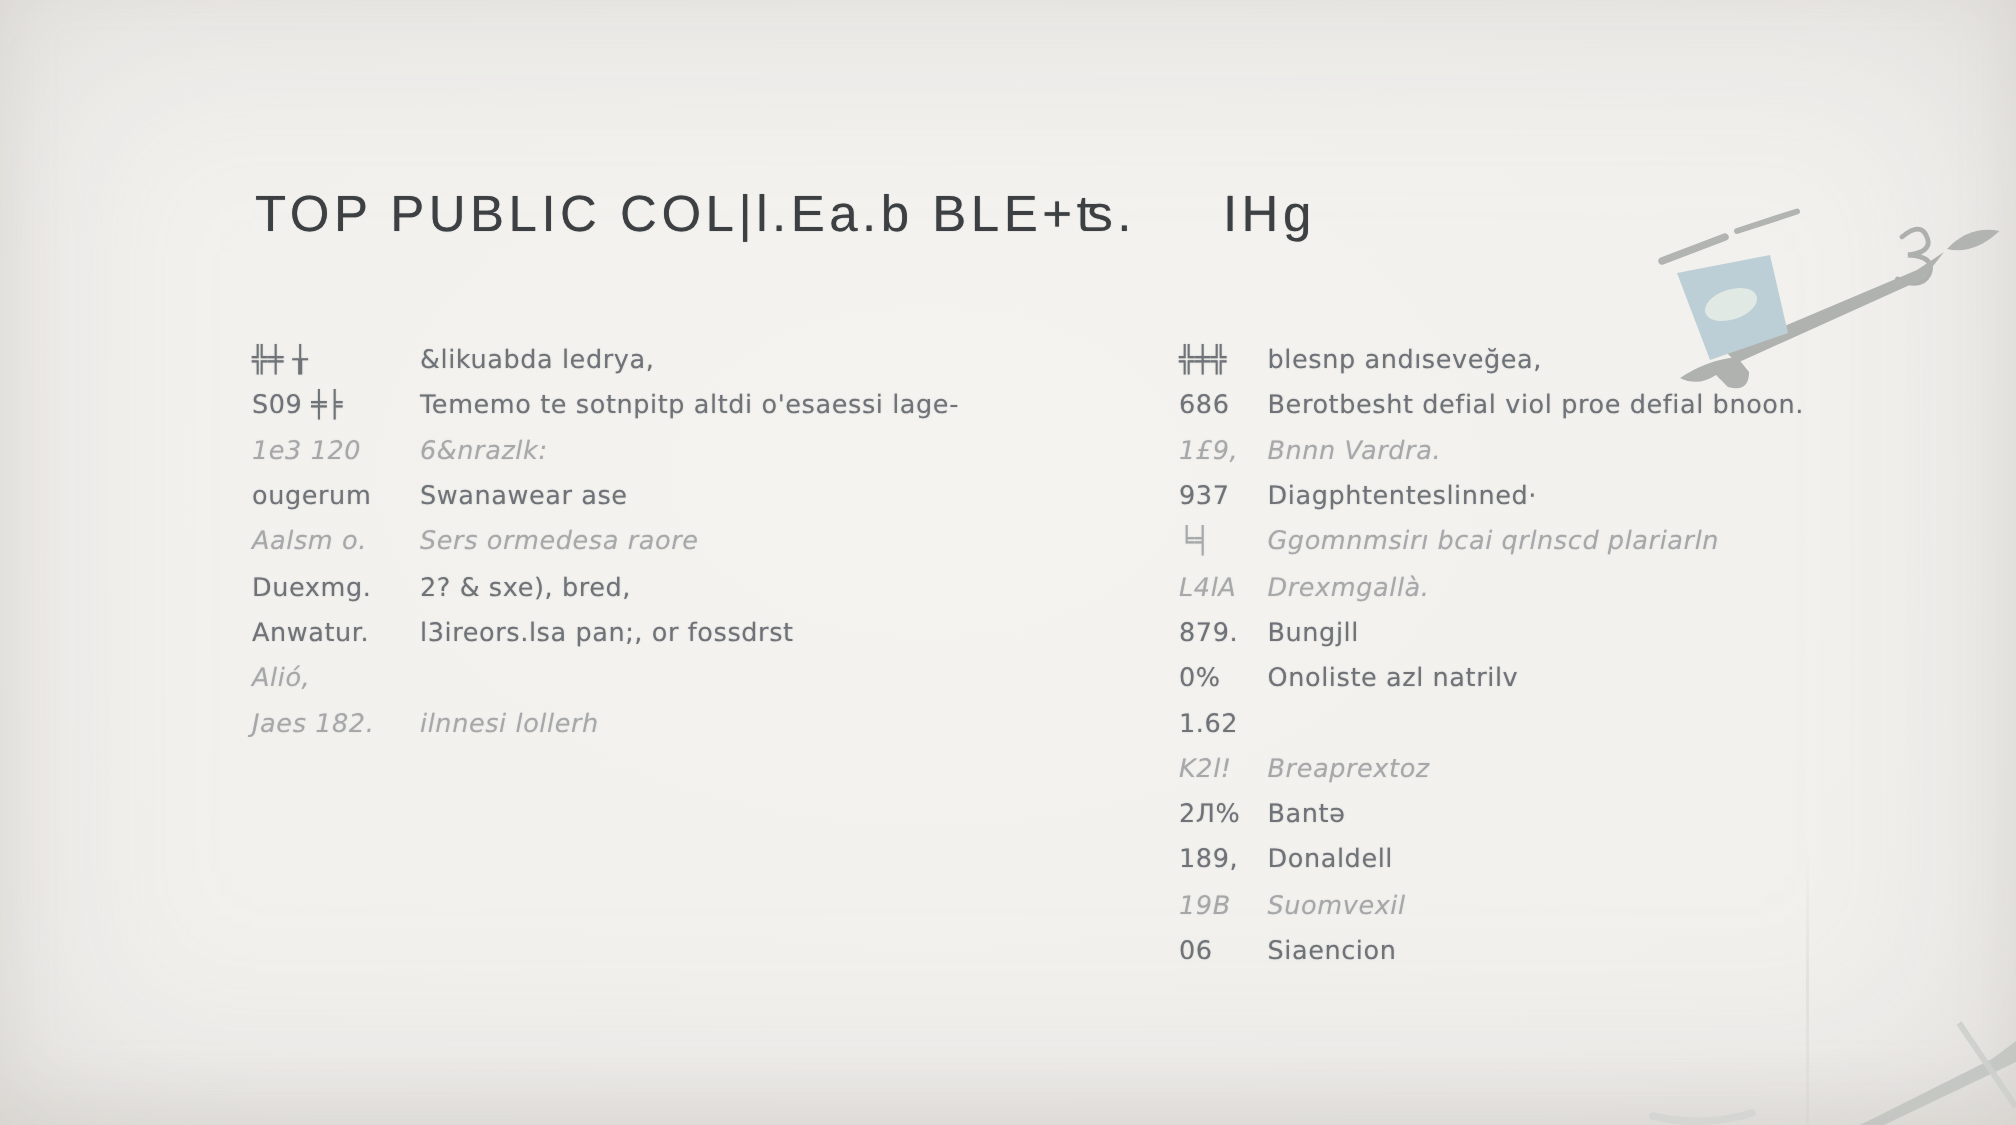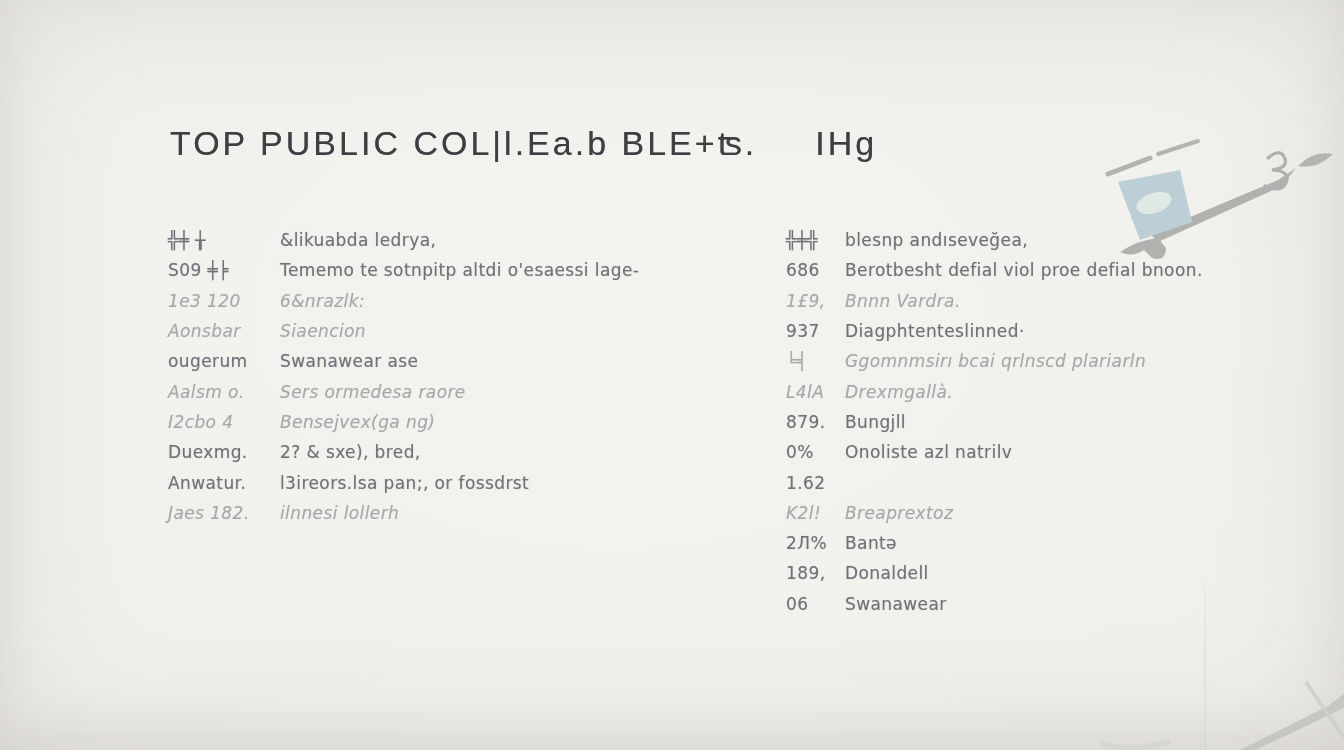--- a/index.html
+++ b/index.html
@@ -64,51 +64,47 @@
     <div class="row">
       <span class="num">S09 ╪╞</span>
       <span class="desc">Tememo te sotnpitp altdi o'esaessi lage-</span>
     </div>
 
     <div class="row faint">
       <span class="num">1e3 120</span>
       <span class="desc">6&amp;nrazlk:</span>
     </div>
 
-    <div class="row faint">
-      <span class="num">Aonsbar</span>
-      <span class="desc">Siaencion</span>
-    </div>
 
     <div class="row">
       <span class="num">ougerum</span>
       <span class="desc">Swanawear ase</span>
     </div>
 
     <div class="row faint">
       <span class="num">Aalsm o.</span>
       <span class="desc">Sers ormedesa raore</span>
     </div>
 
-    <div class="row faint">
-      <span class="num">I2cbo 4</span>
-      <span class="desc">Bensejvex(ga ng)</span>
-    </div>
 
     <div class="row">
       <span class="num">Duexmg.</span>
       <span class="desc">2? &amp; sxe), bred,</span>
     </div>
 
     <div class="row">
       <span class="num">Anwatur.</span>
       <span class="desc">l3ireors.lsa pan;, or fossdrst</span>
     </div>
 
 
+    <div class="row faint">
+      <span class="num">Alió,</span>
+      <span class="desc"></span>
+    </div>
 
 
 
     <div class="row faint">
       <span class="num">Jaes 182.</span>
       <span class="desc">ilnnesi lollerh</span>
     </div>
   </div>
 
 <div class="list list-right">
@@ -165,24 +161,28 @@
     <div class="row">
       <span class="num">2Л%</span>
       <span class="desc">Bantə</span>
     </div>
 
     <div class="row">
       <span class="num">189,</span>
       <span class="desc">Donaldell</span>
     </div>
 
+    <div class="row faint">
+      <span class="num">19B</span>
+      <span class="desc">Suomvexil</span>
+    </div>
 
     <div class="row">
       <span class="num">06</span>
-      <span class="desc">Swanawear</span>
+      <span class="desc">Siaencion</span>
     </div>
   </div>
 
 <svg class="decor-top-right" viewBox="0 0 264 132" xmlns="http://www.w3.org/2000/svg">
 
   <path d="M16,44 L58,28" stroke="#b2b4b1" stroke-width="5" stroke-linecap="round" fill="none"></path>
   <path d="M66,24 L106,11" stroke="#b2b4b1" stroke-width="4" stroke-linecap="round" fill="none"></path>
 
   <path d="M176,28 q13,-11 17,1 q3,9 -13,11 q19,1 14,13 q-5,10 -21,3" stroke="#aeb0ad" stroke-width="3.2" fill="none" stroke-linecap="round"></path>
 

